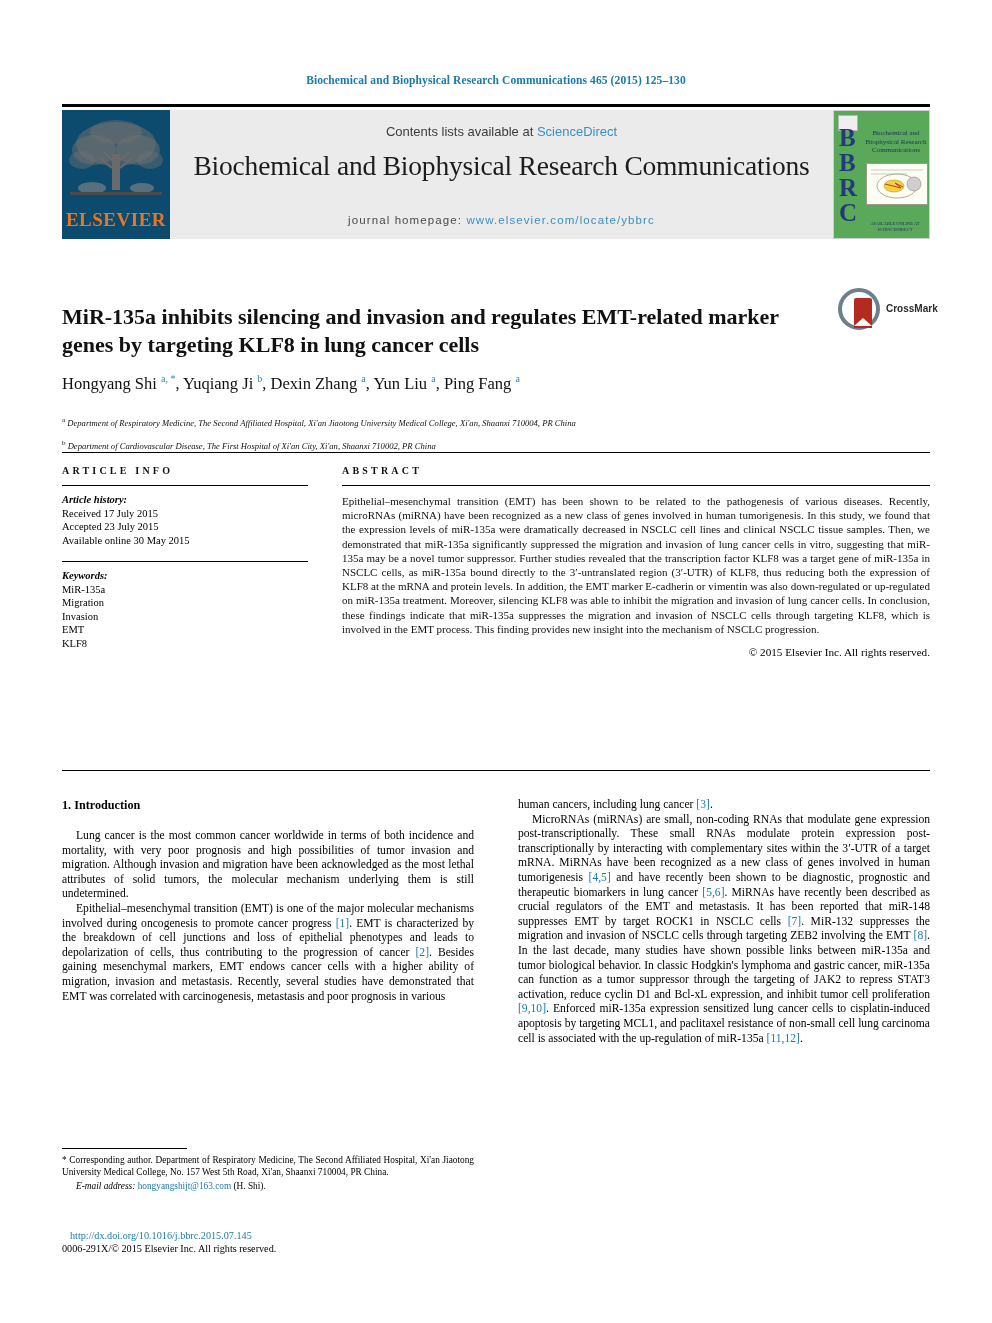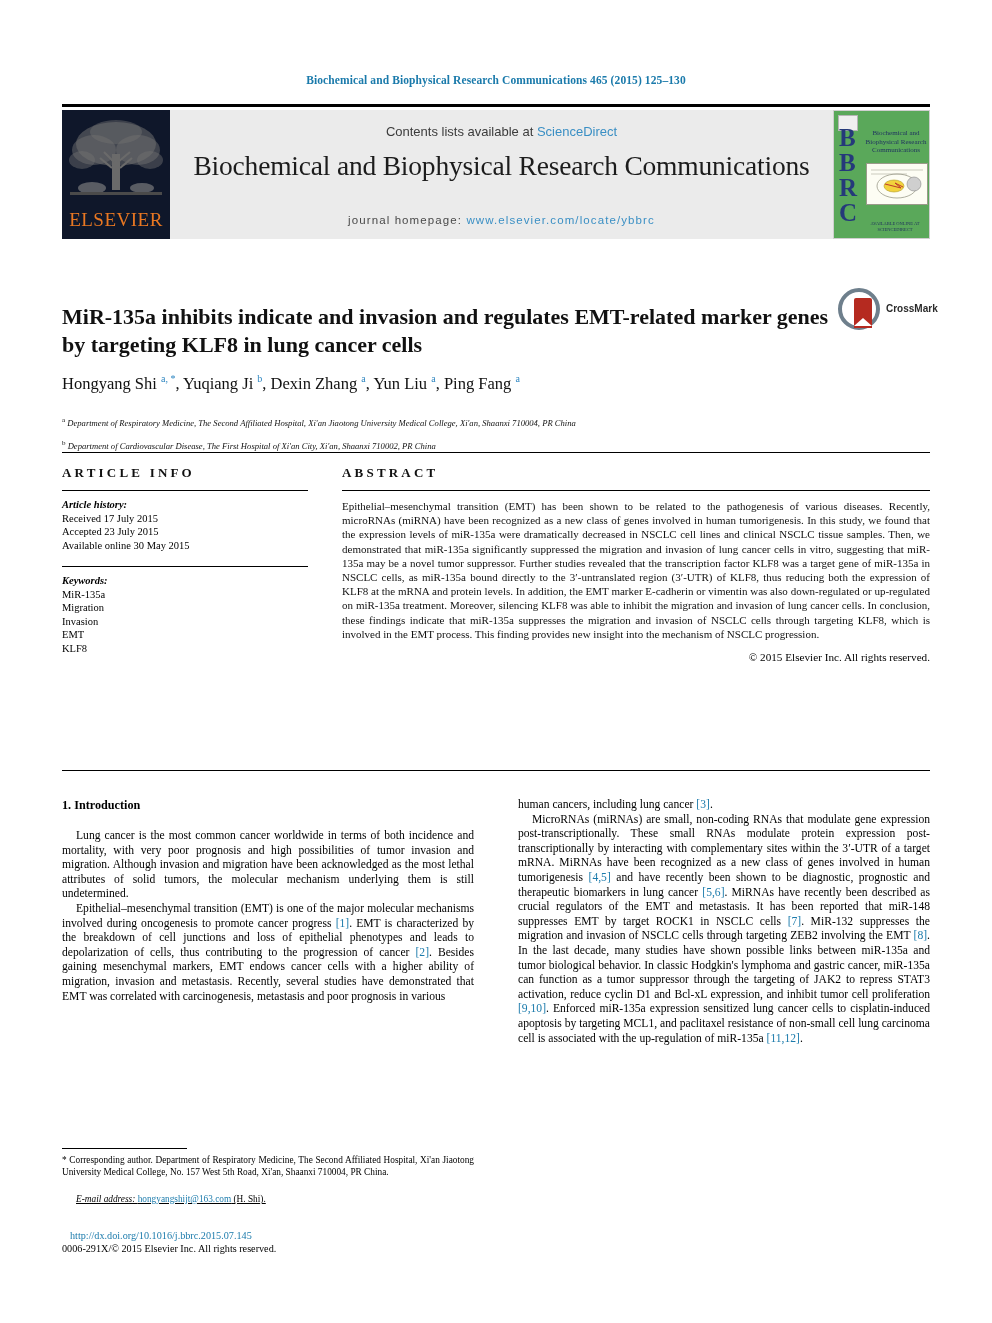--- a/index.html
+++ b/index.html
@@ -47,22 +47,23 @@
     position: absolute;
     left: 0; top: 3px;
     width: 868px;
     height: 129px;
     display: flex;
     align-items: stretch;
   }
   .elsevier-logo {
     width: 108px;
     flex: 0 0 108px;
-    background: #0f172a;
+    background: #0c4a6e;
     position: relative;
+    font-weight: bold;
   }
   .tree-box {
     position: absolute;
     left: 4px; top: 6px;
     width: 100px; height: 92px;
   }
   .elsevier-word {
     position: absolute;
     left: 0; bottom: 8px;
     width: 108px;
@@ -237,21 +238,21 @@
     border-top: 1px solid #000;
     padding-top: 12px;
   }
   .ia-cols { display: flex; }
   .col-info { width: 246px; flex: 0 0 246px; }
   .col-gap  { width: 34px; flex: 0 0 34px; }
   .col-abs  { flex: 1 1 auto; }
 
   .sec-head {
     font-family: "Liberation Serif", serif;
-    font-size: 13px;
+    font-size: 10px;
     font-weight: bold;
     letter-spacing: 3.2px;
     color: #111;
     margin-bottom: 9px;
   }
   .rule { border-top: 1.6px solid #000; }
 
   .hist-block { padding-top: 7px; font-size: 10.5px; line-height: 13.5px; }
   .hist-title { font-style: italic; font-weight: bold; }
   .kw-block { padding-top: 7px; font-size: 10.5px; line-height: 13.5px; }
@@ -311,21 +312,21 @@
   .fn-rule {
     width: 125px;
     border-top: 1px solid #000;
     margin-bottom: 5px;
   }
   .fn-text {
     font-size: 9.3px;
     line-height: 12px;
     text-align: justify;
   }
-  .fn-email { margin-top: 15px; text-indent: 14px; text-decoration: underline; }
+  .fn-email { margin-top: 2px; text-indent: 14px; }
   .fn-email .lbl { font-style: italic; }
   .fn-link { color: #1a7aab; }
 
   .footer-block {
     position: absolute;
     left: 62px; top: 1229px;
     width: 412px;
     font-size: 10.2px;
     line-height: 13px;
   }
@@ -390,21 +391,21 @@
 
   <div class="title-block">
     <div class="crossmark">
       <div class="cm-circle">
         <div class="cm-book"></div>
         <div class="cm-notch"></div>
       </div>
       <div class="cm-label">CrossMark</div>
     </div>
 
-    <h1 class="article-title">MiR-135a inhibits indicate and invasion and regulates EMT-related marker genes by targeting KLF8 in lung cancer cells</h1>
+    <h1 class="article-title">MiR-135a inhibits silencing and invasion and regulates EMT-related marker genes by targeting KLF8 in lung cancer cells</h1>
 
     <div class="authors">Hongyang Shi <sup>a, *</sup>, Yuqiang Ji <sup>b</sup>, Dexin Zhang <sup>a</sup>, Yun Liu <sup>a</sup>, Ping Fang <sup>a</sup></div>
 
     <div class="affiliations">
       <div><sup>a</sup> <span>Department of Respiratory Medicine, The Second Affiliated Hospital, Xi'an Jiaotong University Medical College, Xi'an, Shaanxi 710004, PR China</span></div>
       <div><sup>b</sup> <span>Department of Cardiovascular Disease, The First Hospital of Xi'an City, Xi'an, Shaanxi 710002, PR China</span></div>
     </div>
   </div>
 
   <div class="info-abstract">

